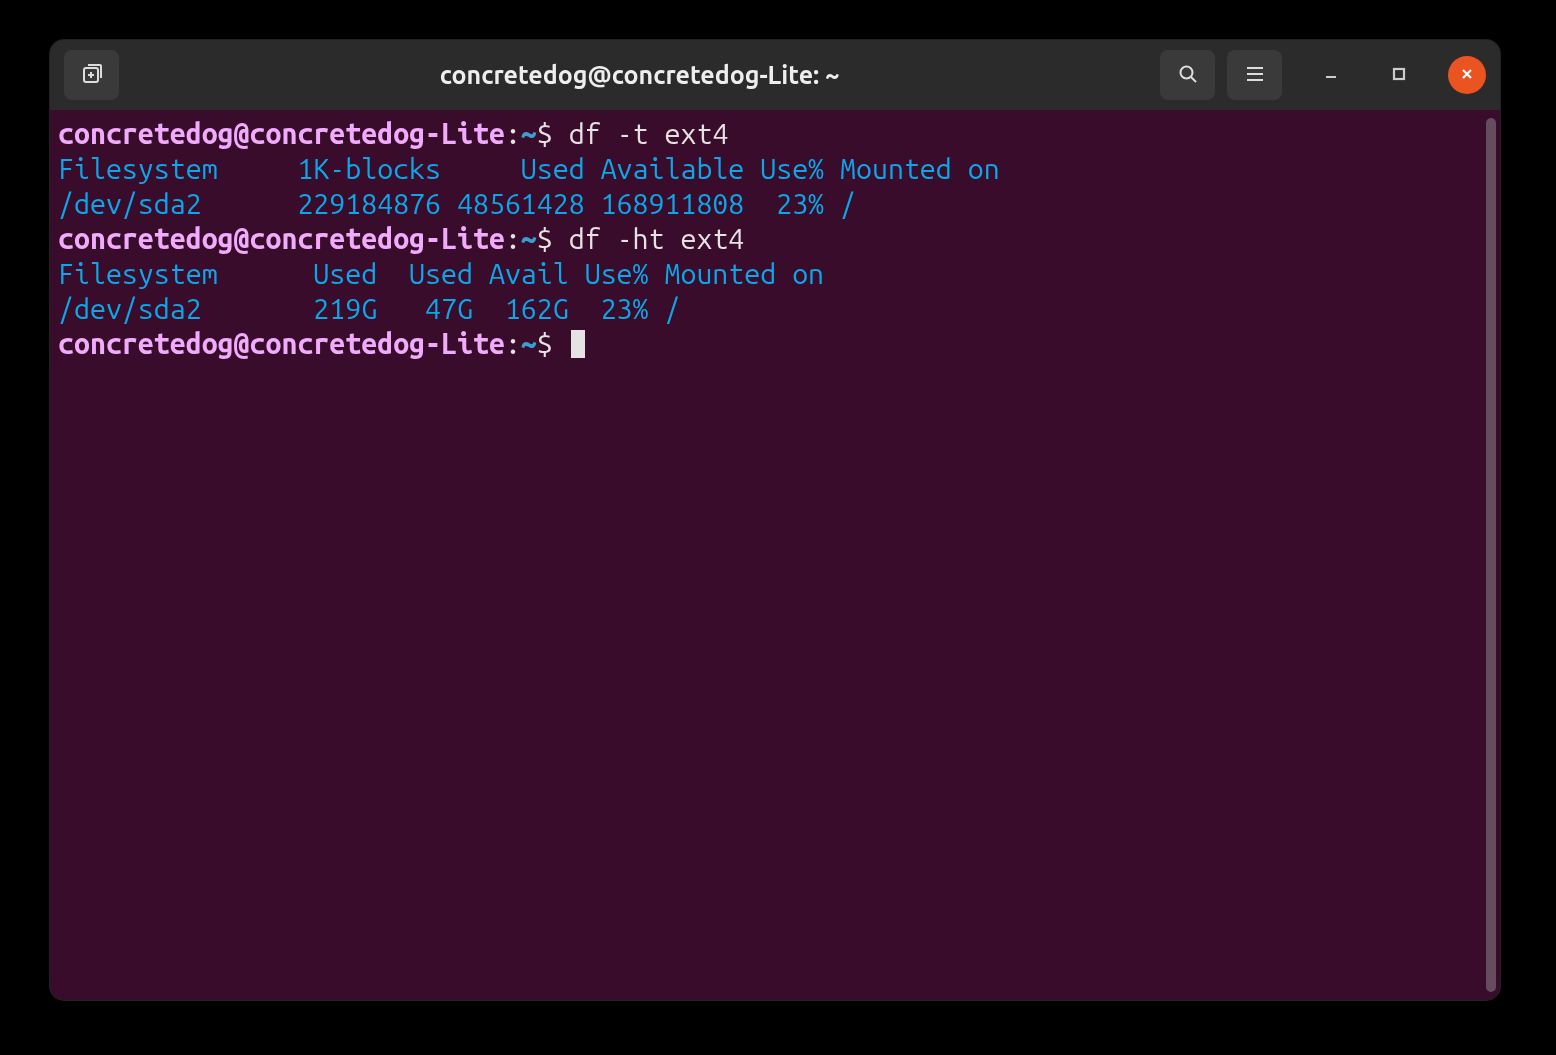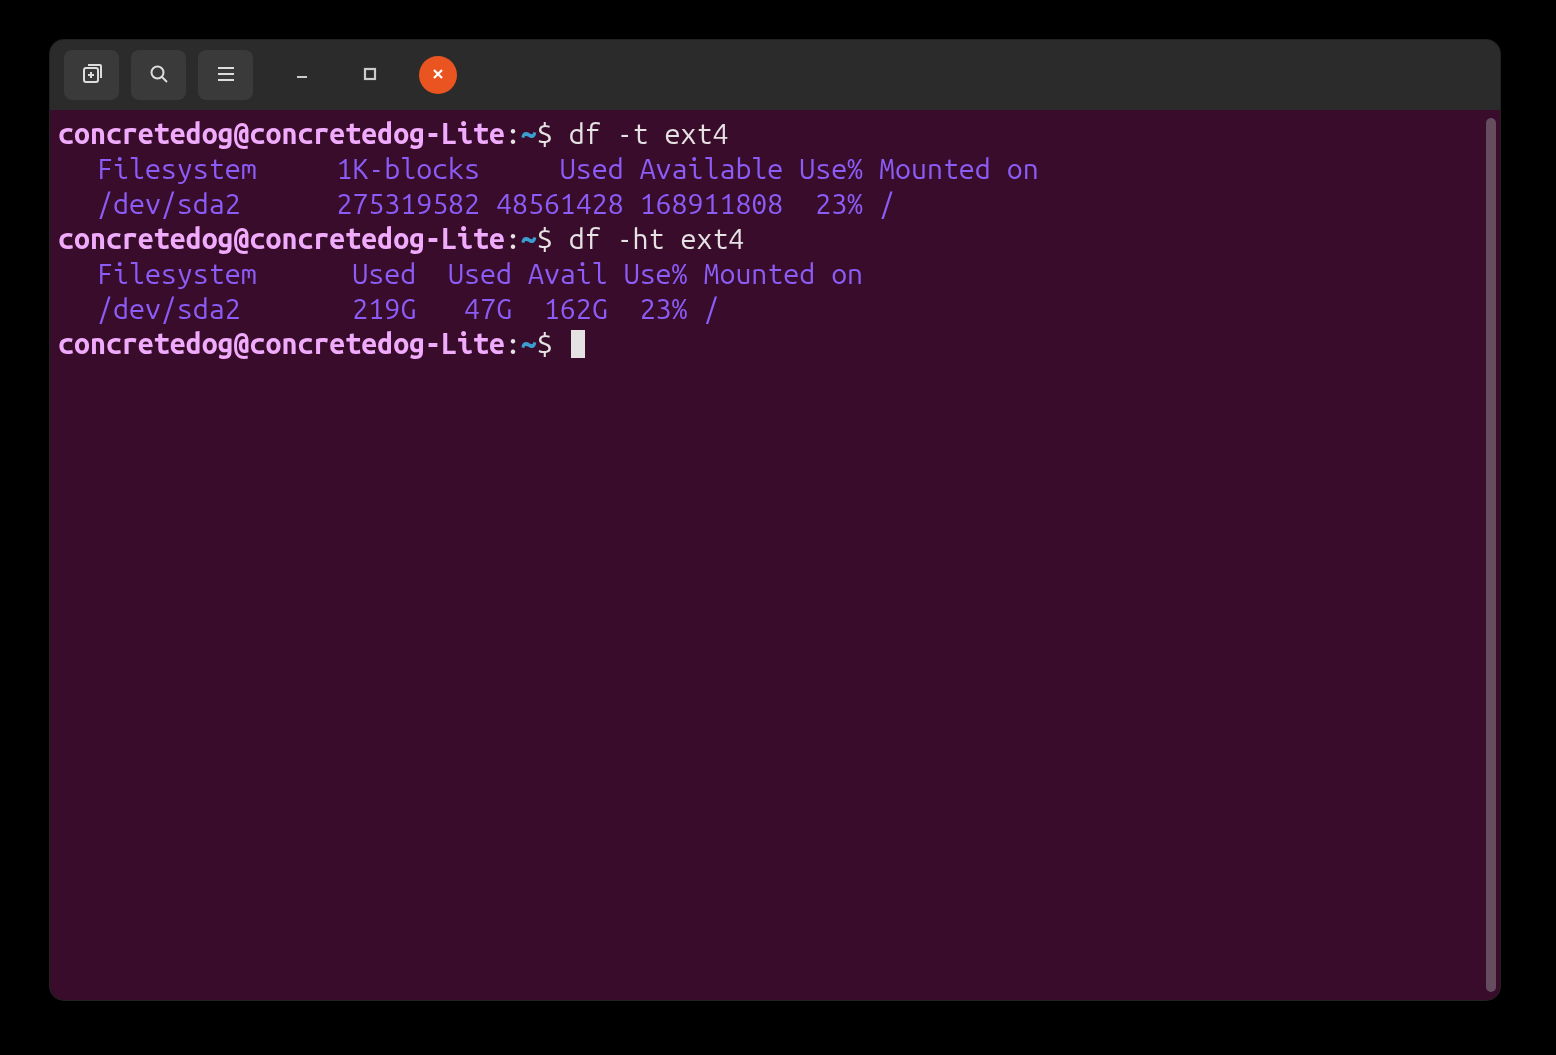--- a/index.html
+++ b/index.html
@@ -92,21 +92,21 @@
     height: 100%;
     background: #8a8188;
     border-radius: 6px;
     opacity: 0.55;
   }
   .p-user  { color: #f0abfc; font-weight: bold; }
   .p-colon { color: #E6E1E3; }
   .p-path  { color: #3C9DD0; font-weight: bold; }
   .p-doll  { color: #E6E1E3; }
   .cmd     { color: #E6E1E3; margin-top: 36px; }
-  .out     { color: #8b5cf6; margin-left: 39px; }
+  .out     { color: #0ea5e9; }
   .cursor  {
     display: inline-block;
     width: 14px;
     height: 28px;
     background: #E6E1E3;
     vertical-align: -4px;
     margin-left: 2px;
   }
 </style>
 </head>
@@ -118,20 +118,21 @@
     <div class="tb-btn">
       <span>
         <svg viewBox="0 0 24 24">
             <rect x="4" y="6" width="14" height="14" rx="2"></rect>
             <path d="M8 3h12a1 1 0 0 1 1 1v12"></path>
             <path d="M11 10v6M8 13h6"></path>
           </svg>
       </span>
     </div>
 
+    <div class="title">concretedog@concretedog-Lite: ~</div>
 
     <div class="tb-btn">
       <span>
         <svg viewBox="0 0 24 24">
             <circle cx="10.5" cy="10.5" r="6"></circle>
             <path d="M15 15l5 5"></path>
           </svg>
       </span>
     </div>
     <div class="tb-btn">
@@ -161,21 +162,21 @@
         <svg viewBox="0 0 16 16">
             <path d="M4 4l8 8M12 4l-8 8"></path>
           </svg>
       </span>
     </div>
   </div>
 
   <div class="terminal-wrap">
     <div class="terminal"><span class="p-user">concretedog@concretedog-Lite</span><span class="p-colon">:</span><span class="p-path">~</span><span class="p-doll">$</span><span class="cmd"> df -t ext4</span>
 <span class="out">Filesystem     1K-blocks     Used Available Use% Mounted on</span>
-<span class="out">/dev/sda2      275319582 48561428 168911808  23% /</span>
+<span class="out">/dev/sda2      229184876 48561428 168911808  23% /</span>
 <span class="p-user">concretedog@concretedog-Lite</span><span class="p-colon">:</span><span class="p-path">~</span><span class="p-doll">$</span><span class="cmd"> df -ht ext4</span>
 <span class="out">Filesystem      Used  Used Avail Use% Mounted on</span>
 <span class="out">/dev/sda2       219G   47G  162G  23% /</span>
 <span class="p-user">concretedog@concretedog-Lite</span><span class="p-colon">:</span><span class="p-path">~</span><span class="p-doll">$</span><span class="cmd"> </span><span class="cursor"></span></div>
 
     <div class="scrollbar">
       <div class="thumb"></div>
     </div>
   </div>
 

